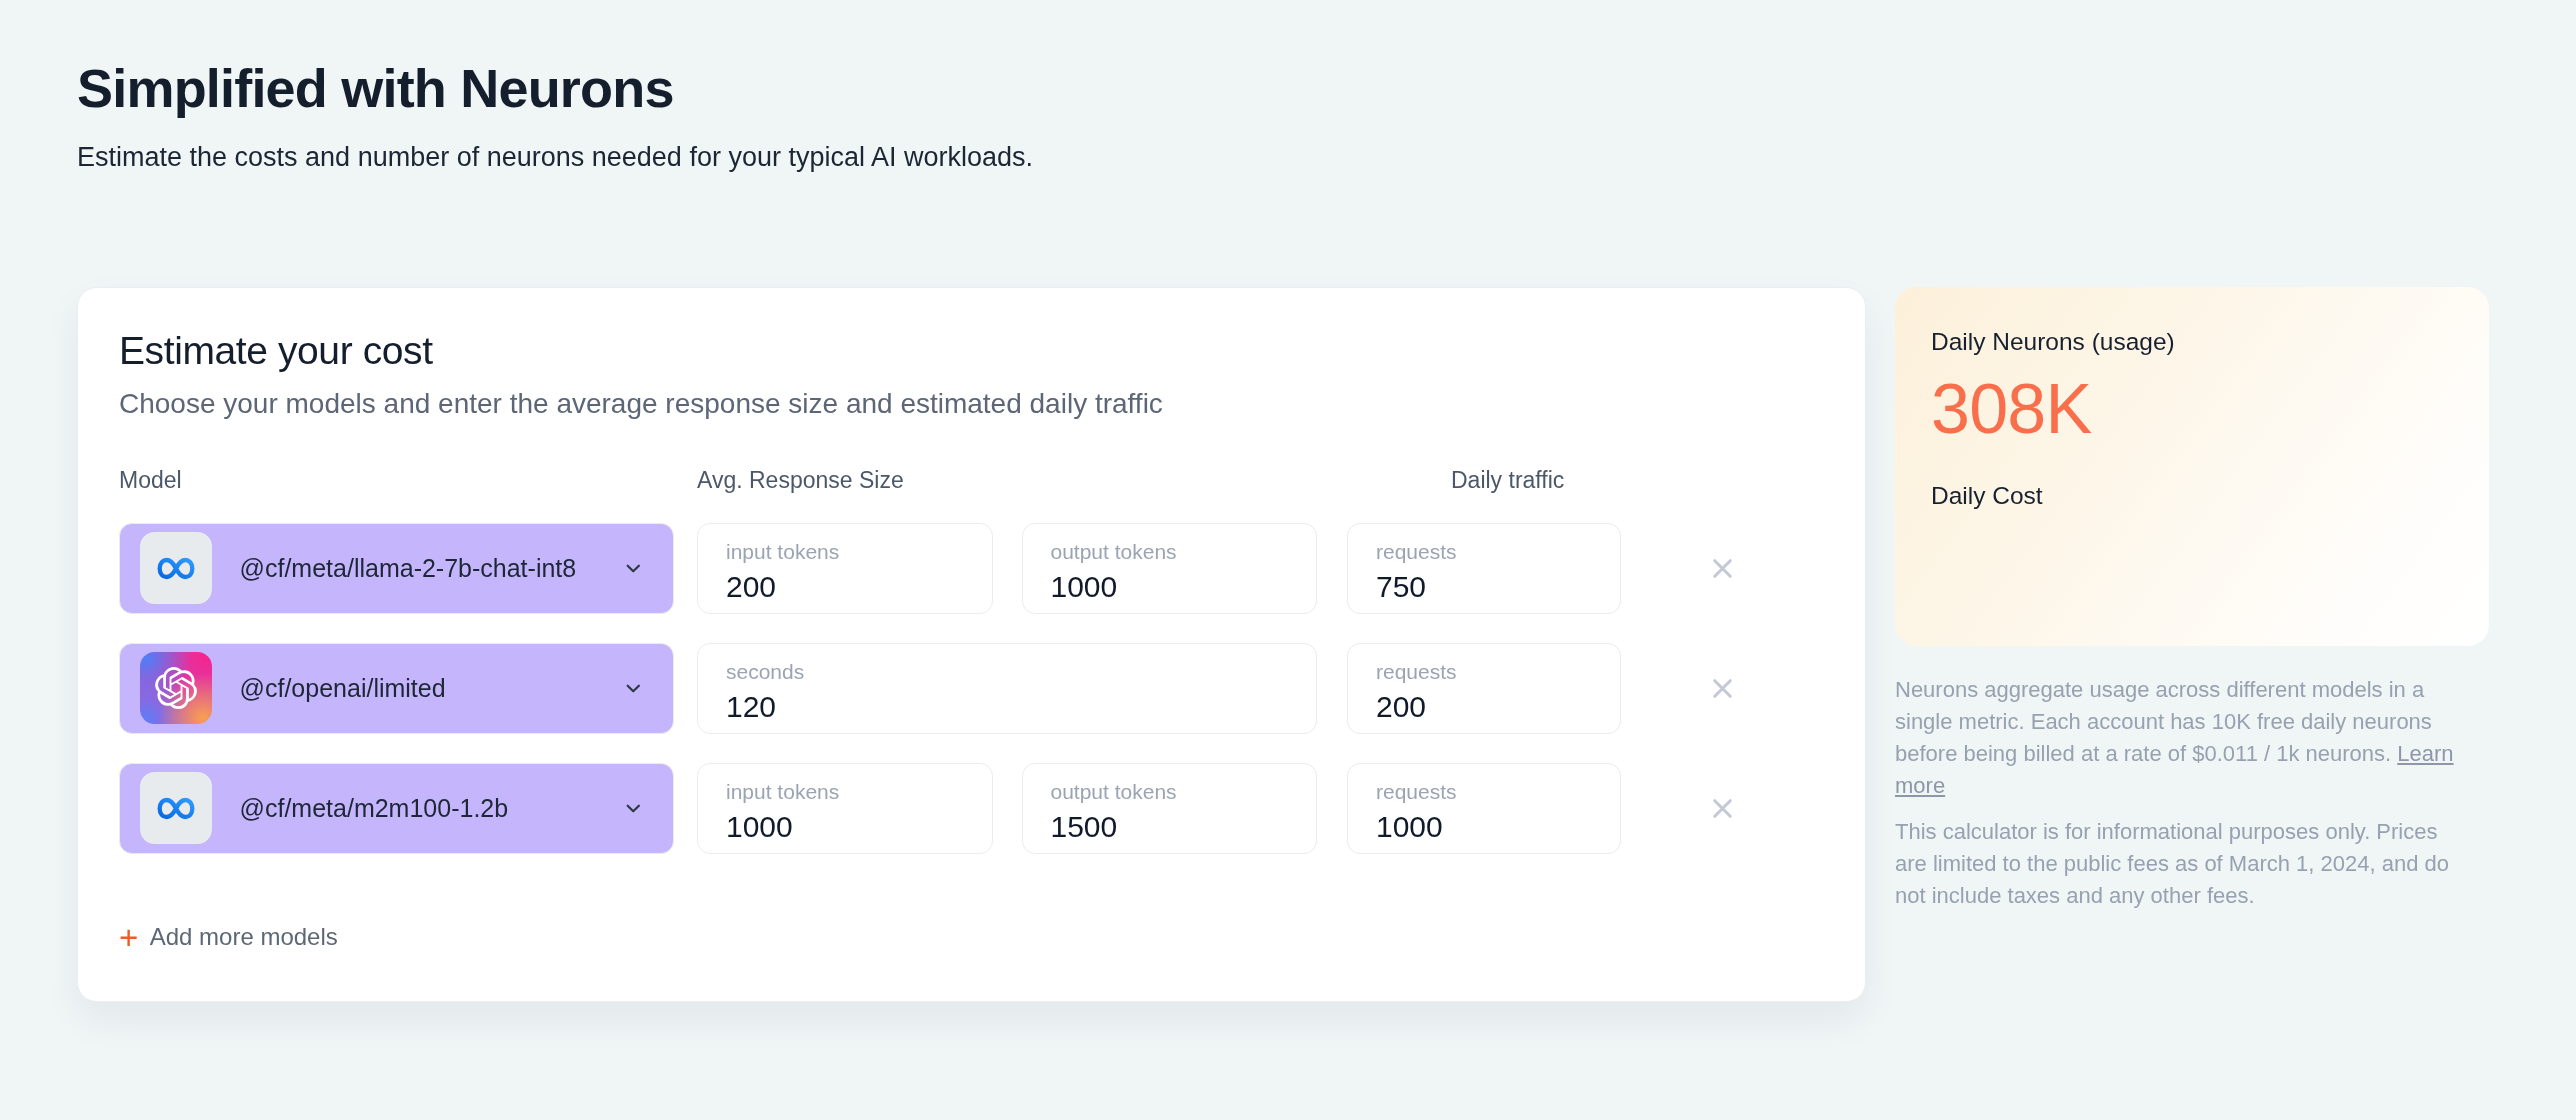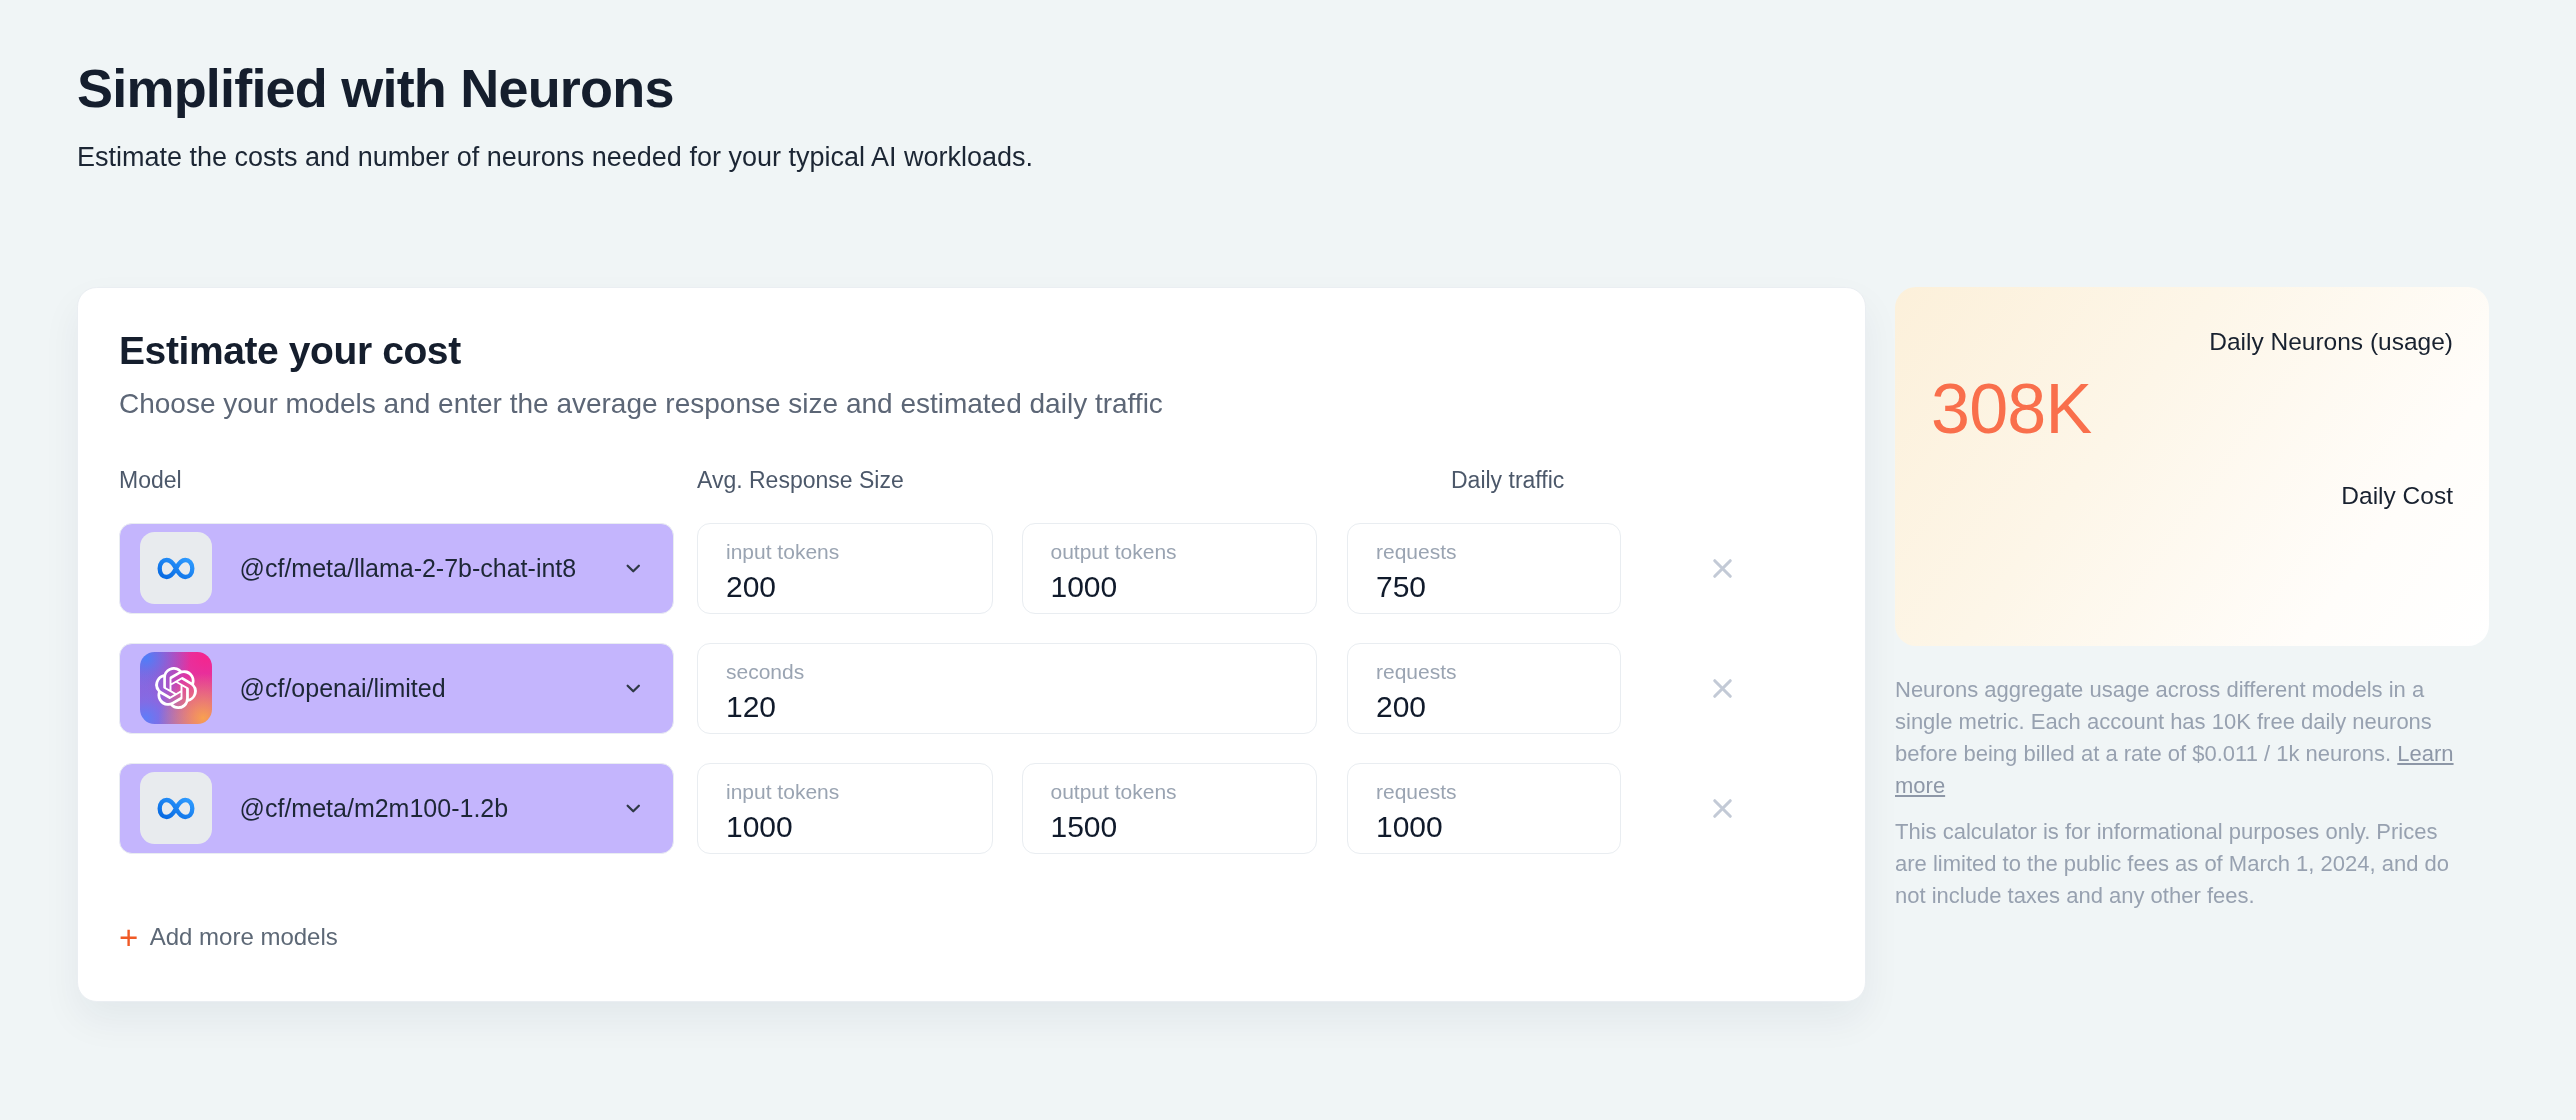--- a/index.html
+++ b/index.html
@@ -19,21 +19,21 @@
   
   .content { display:flex; align-items:flex-start; gap:29px; margin-top:114px; }
 
   
   .card {
     width:1789px; background:#ffffff;
     border:0.8px solid #eaeef2; border-radius:19.6px;
     box-shadow:0 18px 39px rgba(20,40,70,0.06);
     padding:41px 41px 47px 41px;
   }
-  .card-title { font-size:39px; font-weight:700; letter-spacing:-0.4px; color:#151e2d; }
+  .card-title { font-size:39px; font-weight:400; letter-spacing:-0.4px; color:#151e2d; }
   .card-subtitle { margin-top:14.7px; font-size:28px; color:#5c6676; }
 
   .cols { display:flex; margin-top:47px; font-size:23px; color:#4c586a; }
   .col-model { width:555px; margin-right:23px; }
   .col-resp  { width:724px; margin-right:30px; }
   .col-traffic { width:310px; }
 
   .rows { margin-top:29px; }
   .model-row { display:flex; align-items:stretch; height:91px; margin-bottom:29px; }
 
@@ -77,21 +77,21 @@
   .plus-glyph { font-size:33px; line-height:1; color:#f05a26; margin-right:11.4px; font-weight:400; }
   .add-more-label { font-size:24px; color:#5d6876; }
 
   
   .side { width:594px; }
   .summary-panel {
     width:594px; height:359px; border-radius:21px;
     background:linear-gradient(126deg, #fcf0da 0%, #fdf6e8 38%, #fffdfa 78%, #ffffff 100%);
     padding:41px 36px 0 36px;
   }
-  .sum-label { font-size:24.5px; font-weight:500; color:#18212f;text-align:right; }
+  .sum-label { font-size:24.5px; font-weight:500; color:#18212f; }
   .sum-value { font-size:70px; color:#f96f4c; letter-spacing:-0.8px; margin-top:13px; }
   .sum-label.second { margin-top:33px; }
 
   .notes { margin-top:28px; width:571px; }
   .note { font-size:22px; line-height:1.45; color:#97a1b0; }
   .note + .note { margin-top:14.7px; }
   .learn-more { color:#8d97a7; text-decoration:underline; cursor:pointer; }
 </style>
 </head>
 <body>

